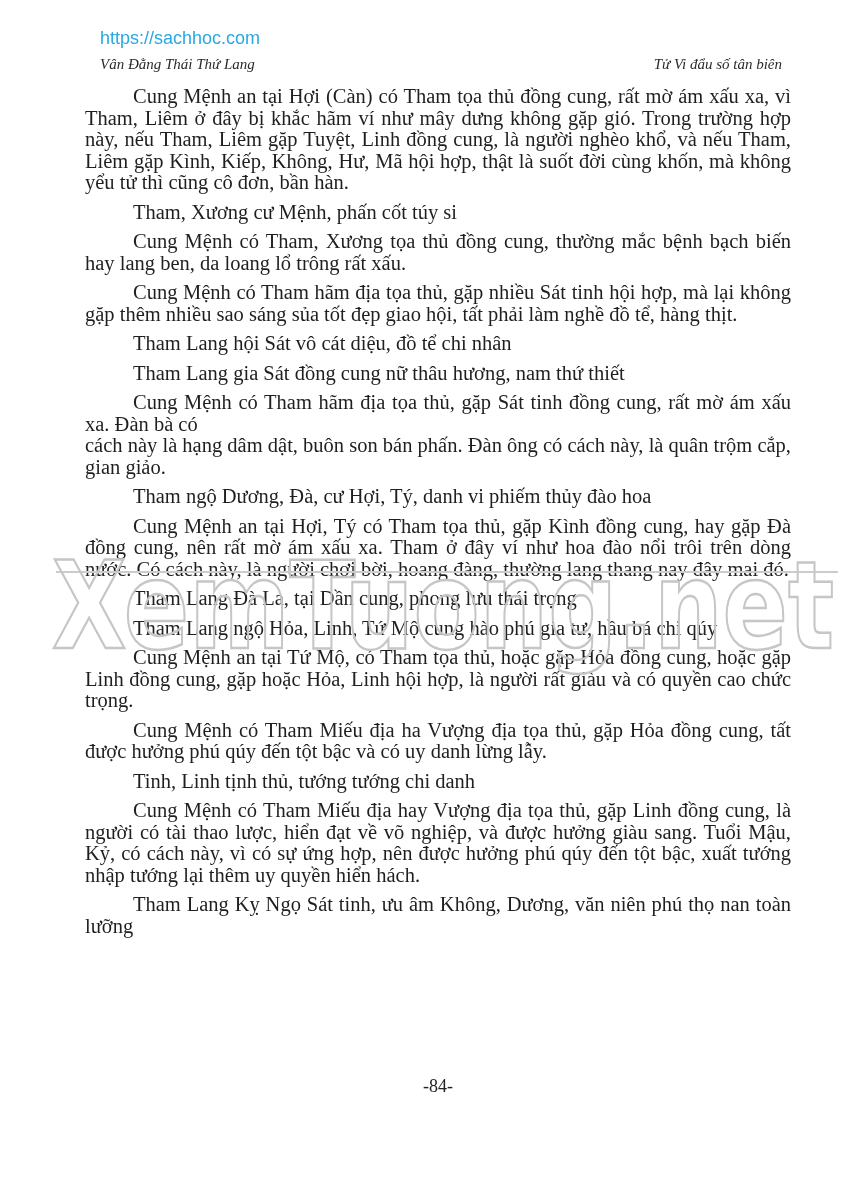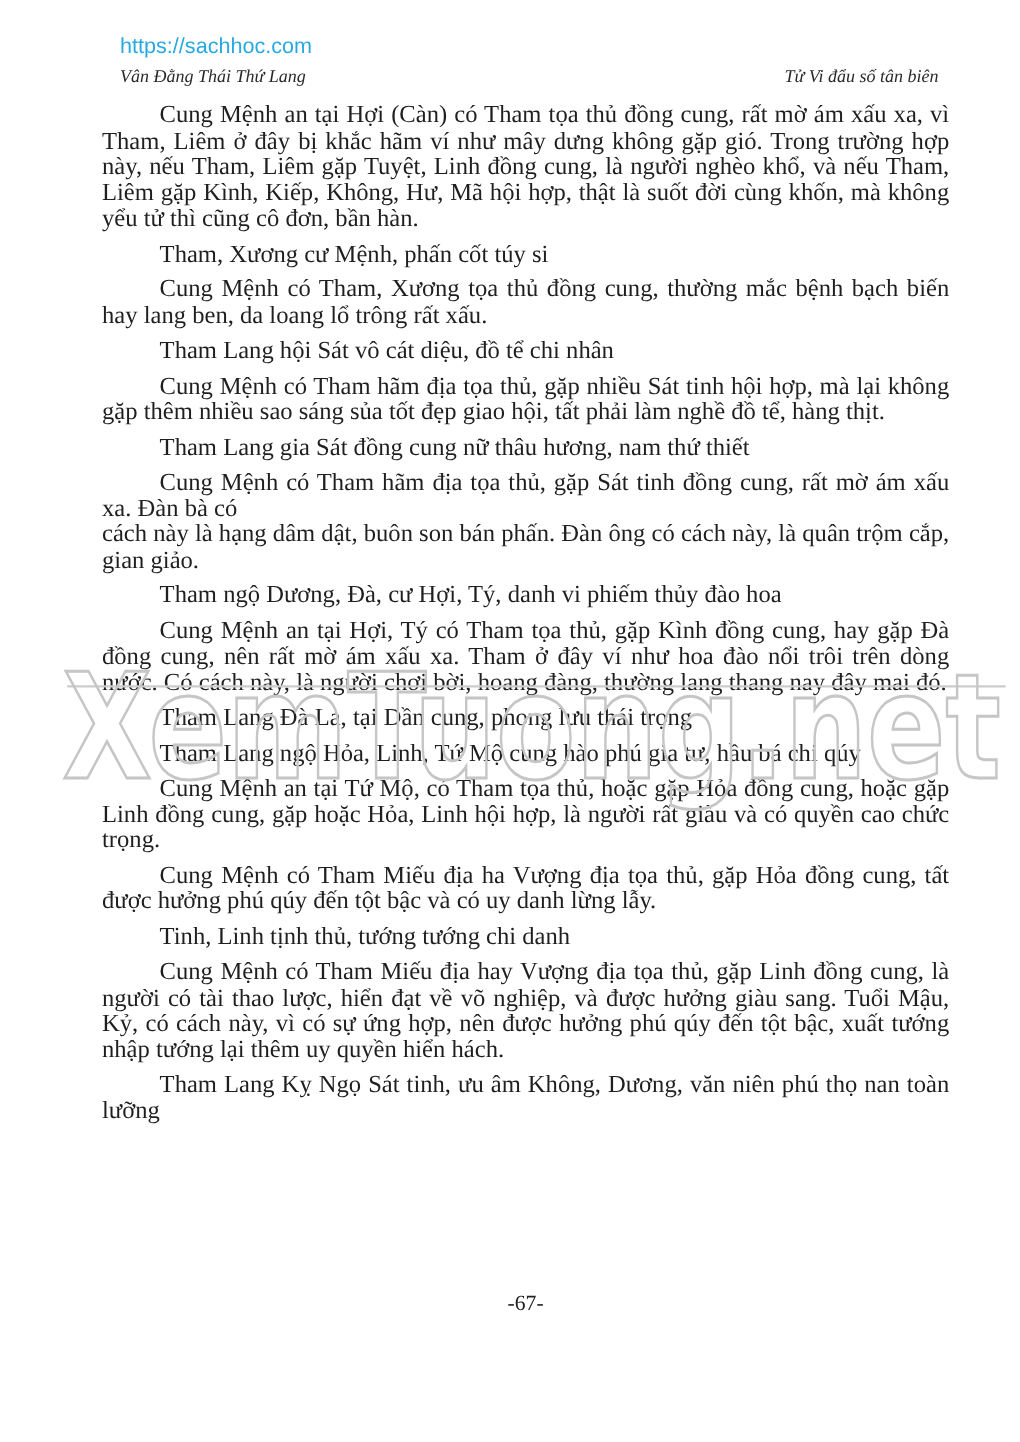--- a/index.html
+++ b/index.html
@@ -70,40 +70,40 @@
   <div class="page-header">
     <span>Vân Đằng Thái Thứ Lang</span>
     <span>Tử Vi đẩu số tân biên</span>
   </div>
 
   <div class="body-column">
 
   <p class="para">Cung Mệnh an tại Hợi (Càn) có Tham tọa thủ đồng cung, rất mờ ám xấu xa, vì Tham, Liêm ở đây bị khắc hãm ví như mây dưng không gặp gió. Trong trường hợp này, nếu Tham, Liêm gặp Tuyệt, Linh đồng cung, là người nghèo khổ, và nếu Tham, Liêm gặp Kình, Kiếp, Không, Hư, Mã hội hợp, thật là suốt đời cùng khốn, mà không yểu tử thì cũng cô đơn, bần hàn.</p>
       <p class="para">Tham, Xương cư Mệnh, phấn cốt túy si</p>
       <p class="para">Cung Mệnh có Tham, Xương tọa thủ đồng cung, thường mắc bệnh bạch biến hay lang ben, da loang lổ trông rất xấu.</p>
+      <p class="para">Cung Mệnh có Tham hãm địa tọa thủ, gặp nhiều Sát tinh hội hợp, mà lại không gặp thêm nhiều sao sáng sủa tốt đẹp giao hội, tất phải làm nghề đồ tể, hàng thịt.</p>
       <p class="para">Tham Lang hội Sát vô cát diệu, đồ tể chi nhân</p>
-      <p class="para">Cung Mệnh có Tham hãm địa tọa thủ, gặp nhiều Sát tinh hội hợp, mà lại không gặp thêm nhiều sao sáng sủa tốt đẹp giao hội, tất phải làm nghề đồ tể, hàng thịt.</p>
       <p class="para">Tham Lang gia Sát đồng cung nữ thâu hương, nam thứ thiết</p>
       <p class="para">Cung Mệnh có Tham hãm địa tọa thủ, gặp Sát tinh đồng cung, rất mờ ám xấu xa. Đàn bà có
 cách này là hạng dâm dật, buôn son bán phấn. Đàn ông có cách này, là quân trộm cắp, gian giảo.</p>
       <p class="para">Tham ngộ Dương, Đà, cư Hợi, Tý, danh vi phiếm thủy đào hoa</p>
       <p class="para">Cung Mệnh an tại Hợi, Tý có Tham tọa thủ, gặp Kình đồng cung, hay gặp Đà đồng cung, nên rất mờ ám xấu xa. Tham ở đây ví như hoa đào nổi trôi trên dòng nước. Có cách này, là người chơi bời, hoang đàng, thường lang thang nay đây mai đó.</p>
       <p class="para">Tham Lang Đà La, tại Dần cung, phong lưu thái trọng</p>
       <p class="para">Tham Lang ngộ Hỏa, Linh, Tứ Mộ cung hào phú gia tư, hầu bá chi qúy</p>
       <p class="para">Cung Mệnh an tại Tứ Mộ, có Tham tọa thủ, hoặc gặp Hỏa đồng cung, hoặc gặp Linh đồng cung, gặp hoặc Hỏa, Linh hội hợp, là người rất giàu và có quyền cao chức trọng.</p>
       <p class="para">Cung Mệnh có Tham Miếu địa ha Vượng địa tọa thủ, gặp Hỏa đồng cung, tất được hưởng phú qúy đến tột bậc và có uy danh lừng lẫy.</p>
       <p class="para">Tinh, Linh tịnh thủ, tướng tướng chi danh</p>
       <p class="para">Cung Mệnh có Tham Miếu địa hay Vượng địa tọa thủ, gặp Linh đồng cung, là người có tài thao lược, hiển đạt về võ nghiệp, và được hưởng giàu sang. Tuổi Mậu, Kỷ, có cách này, vì có sự ứng hợp, nên được hưởng phú qúy đến tột bậc, xuất tướng nhập tướng lại thêm uy quyền hiển hách.</p>
       <p class="para">Tham Lang Kỵ Ngọ Sát tinh, ưu âm Không, Dương, văn niên phú thọ nan toàn lưỡng</p>
     </div>
 
   <svg class="watermark" width="800" height="175" aria-hidden="true">
     <line x1="6" y1="56" x2="788" y2="56" stroke="#cccccc" stroke-width="2"></line>
     <text x="2" y="132" font-size="122" fill="none" stroke="#c6c6c6" stroke-width="2.5" textLength="782" lengthAdjust="spacingAndGlyphs">XemTuong.net</text>
   </svg>
 
-  <div class="page-number">-67-</div>
+  <div class="page-number">-84-</div>
 
   <svg class="footer-banner" width="850" height="56">
     <text x="425" y="42" text-anchor="middle" textLength="716" lengthAdjust="spacingAndGlyphs">Qúy vị hãy vào trang chủ XemTuong.net để xem thêm nhiều mục hay khác</text>
   </svg>
 
 </div>
 
 </body></html>

